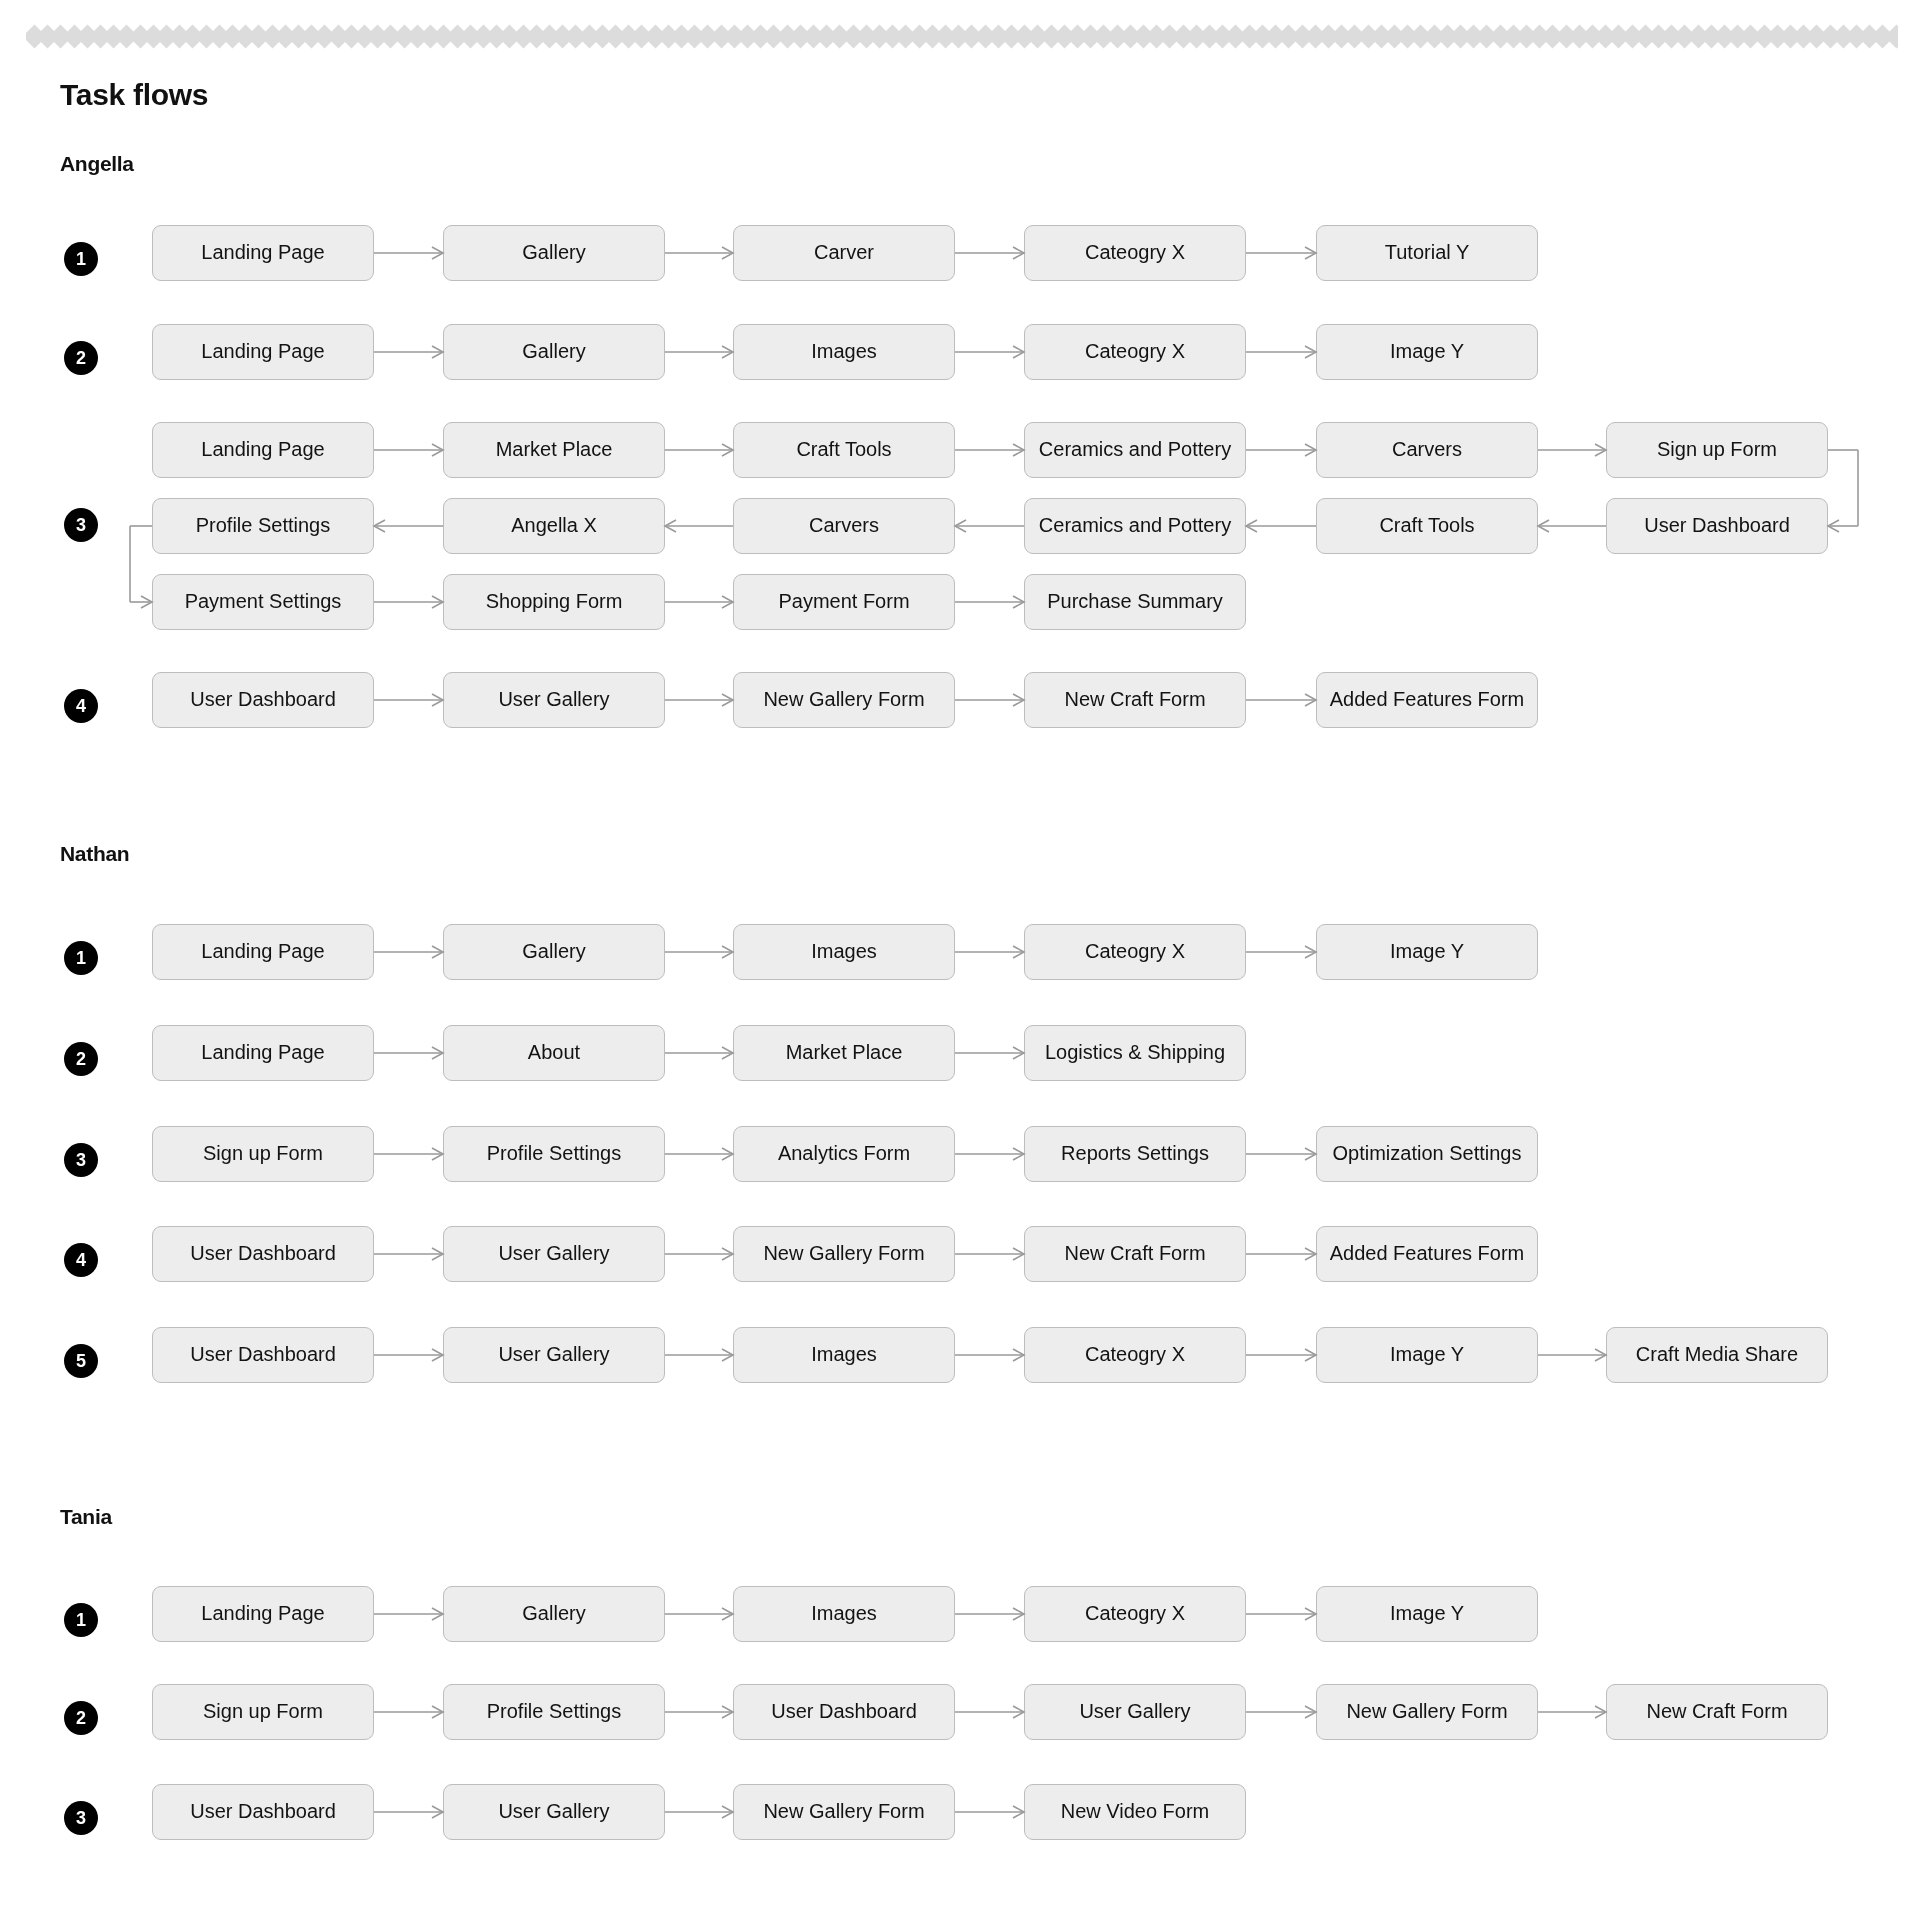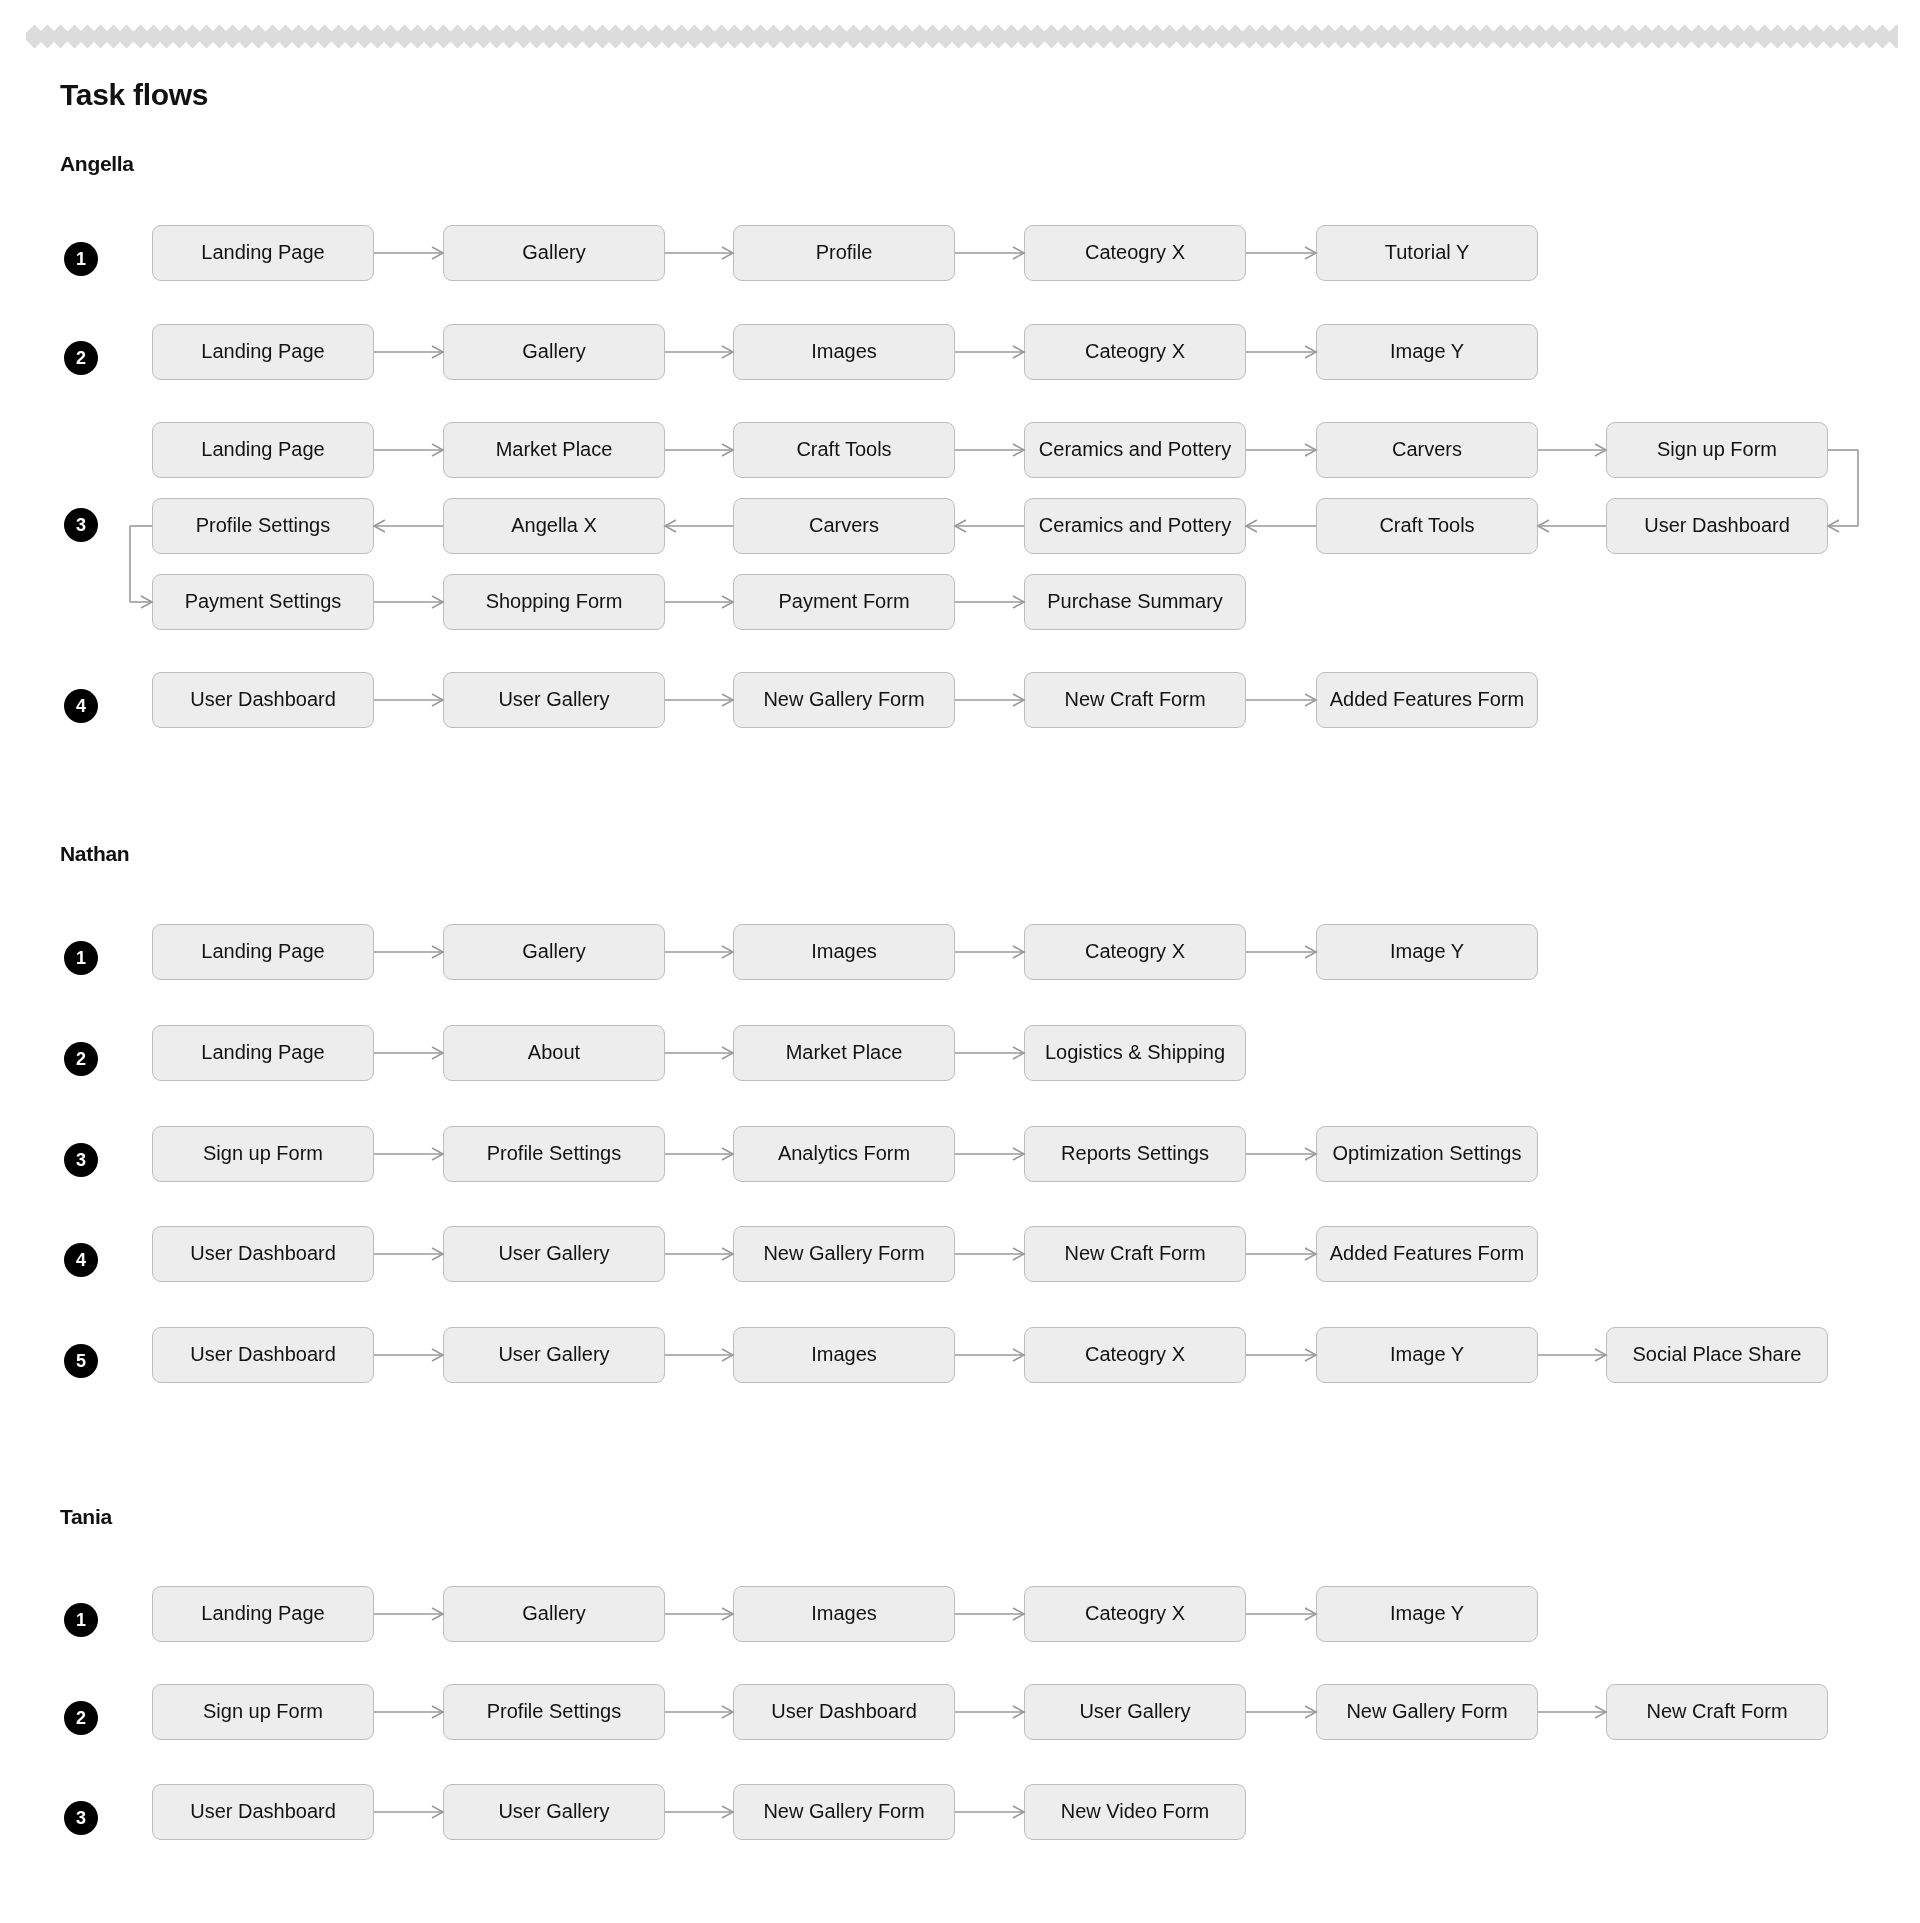--- a/index.html
+++ b/index.html
@@ -255,21 +255,21 @@
 
 <div class="page-title">Task flows</div>
 <div class="persona-title" id="persona-0-title">Angella</div>
 <div class="persona-title" id="persona-1-title">Nathan</div>
 <div class="persona-title" id="persona-2-title">Tania</div>
 
 <div class="flows" id="flow-canvas">
     <div class="badge" style="left: 64px; top: 242px;">1</div>
     <div class="node" style="left: 152px; top: 225px; width: 222px;">Landing Page</div>
     <div class="node" style="left: 443px; top: 225px; width: 222px;">Gallery</div>
-    <div class="node" style="left: 733px; top: 225px; width: 222px;">Profile</div>
+    <div class="node" style="left: 733px; top: 225px; width: 222px;">Carver</div>
     <div class="node" style="left: 1024px; top: 225px; width: 222px;">Cateogry X</div>
     <div class="node" style="left: 1316px; top: 225px; width: 222px;">Tutorial Y</div>
     <div class="badge" style="left: 64px; top: 341px;">2</div>
     <div class="node" style="left: 152px; top: 324px; width: 222px;">Landing Page</div>
     <div class="node" style="left: 443px; top: 324px; width: 222px;">Gallery</div>
     <div class="node" style="left: 733px; top: 324px; width: 222px;">Images</div>
     <div class="node" style="left: 1024px; top: 324px; width: 222px;">Cateogry X</div>
     <div class="node" style="left: 1316px; top: 324px; width: 222px;">Image Y</div>
     <div class="badge" style="left: 64px; top: 508px;">3</div>
     <div class="node" style="left: 152px; top: 422px; width: 222px;">Landing Page</div>
@@ -316,21 +316,21 @@
     <div class="node" style="left: 443px; top: 1226px; width: 222px;">User Gallery</div>
     <div class="node" style="left: 733px; top: 1226px; width: 222px;">New Gallery Form</div>
     <div class="node" style="left: 1024px; top: 1226px; width: 222px;">New Craft Form</div>
     <div class="node" style="left: 1316px; top: 1226px; width: 222px;">Added Features Form</div>
     <div class="badge" style="left: 64px; top: 1344px;">5</div>
     <div class="node" style="left: 152px; top: 1327px; width: 222px;">User Dashboard</div>
     <div class="node" style="left: 443px; top: 1327px; width: 222px;">User Gallery</div>
     <div class="node" style="left: 733px; top: 1327px; width: 222px;">Images</div>
     <div class="node" style="left: 1024px; top: 1327px; width: 222px;">Cateogry X</div>
     <div class="node" style="left: 1316px; top: 1327px; width: 222px;">Image Y</div>
-    <div class="node" style="left: 1606px; top: 1327px; width: 222px;">Social Place Share</div>
+    <div class="node" style="left: 1606px; top: 1327px; width: 222px;">Craft Media Share</div>
     <div class="badge" style="left: 64px; top: 1603px;">1</div>
     <div class="node" style="left: 152px; top: 1586px; width: 222px;">Landing Page</div>
     <div class="node" style="left: 443px; top: 1586px; width: 222px;">Gallery</div>
     <div class="node" style="left: 733px; top: 1586px; width: 222px;">Images</div>
     <div class="node" style="left: 1024px; top: 1586px; width: 222px;">Cateogry X</div>
     <div class="node" style="left: 1316px; top: 1586px; width: 222px;">Image Y</div>
     <div class="badge" style="left: 64px; top: 1701px;">2</div>
     <div class="node" style="left: 152px; top: 1684px; width: 222px;">Sign up Form</div>
     <div class="node" style="left: 443px; top: 1684px; width: 222px;">Profile Settings</div>
     <div class="node" style="left: 733px; top: 1684px; width: 222px;">User Dashboard</div>

